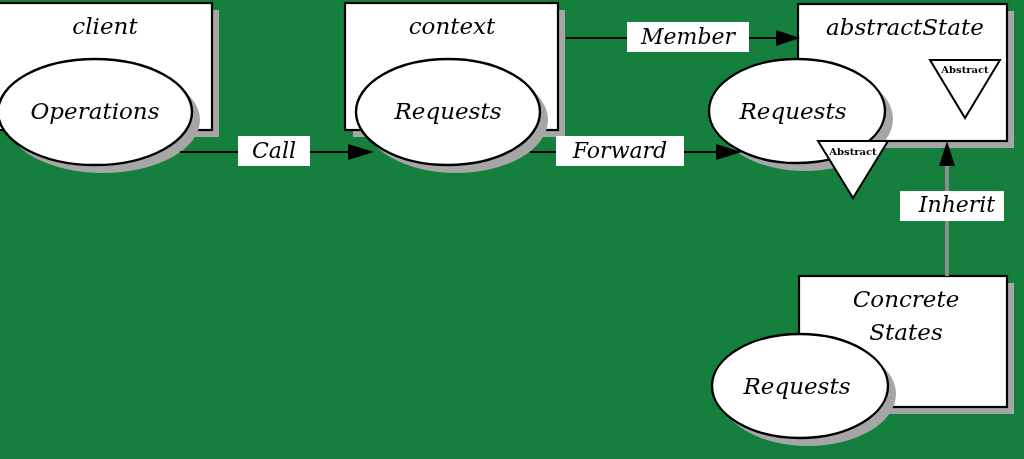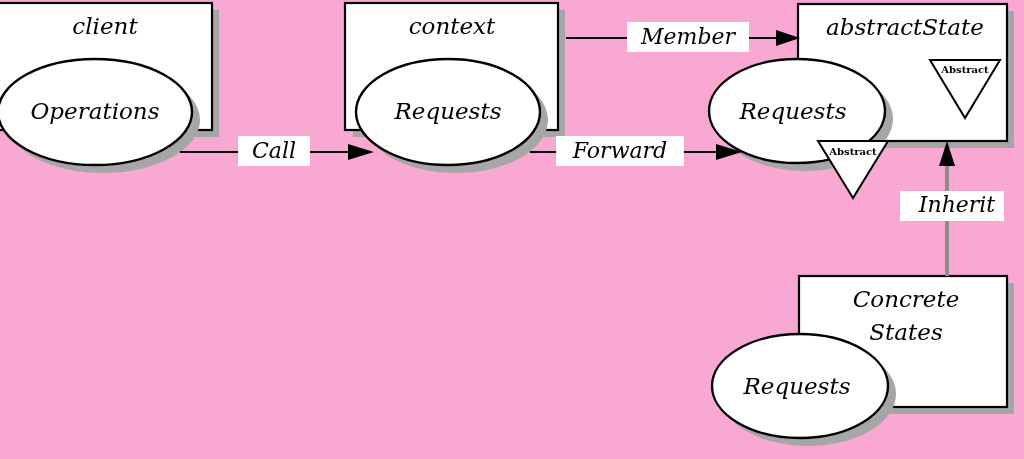--- a/index.html
+++ b/index.html
@@ -8,21 +8,21 @@
     padding: 0;
     background: #ffffff;
   }
   body {
     font-family: "DejaVu Serif", serif;
   }
   #diagram-root {
     position: relative;
     width: 1024px;
     height: 459px;
-    background: #f9a8d4;
+    background: #15803d;
     overflow: hidden;
   }
   #diagram-svg {
     position: absolute;
     left: 0;
     top: 0;
     width: 1024px;
     height: 459px;
   }
   .node-label,

